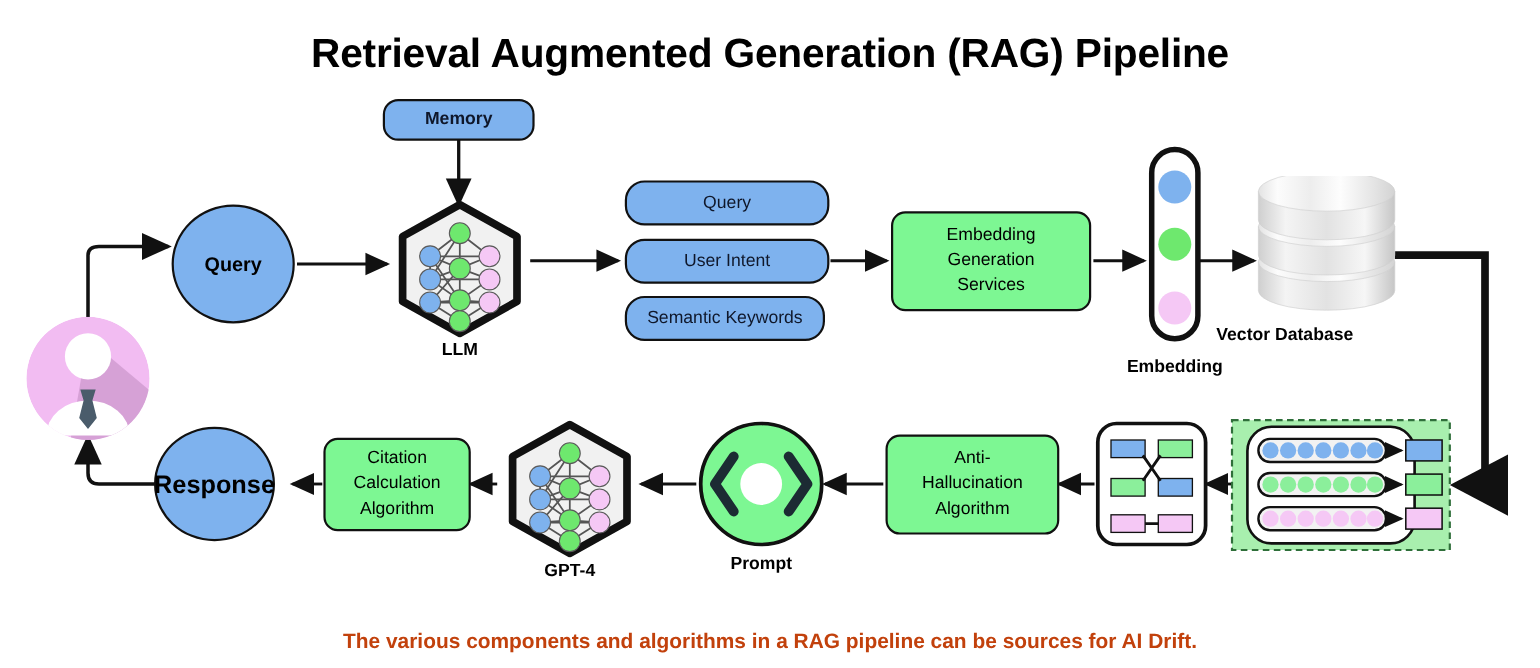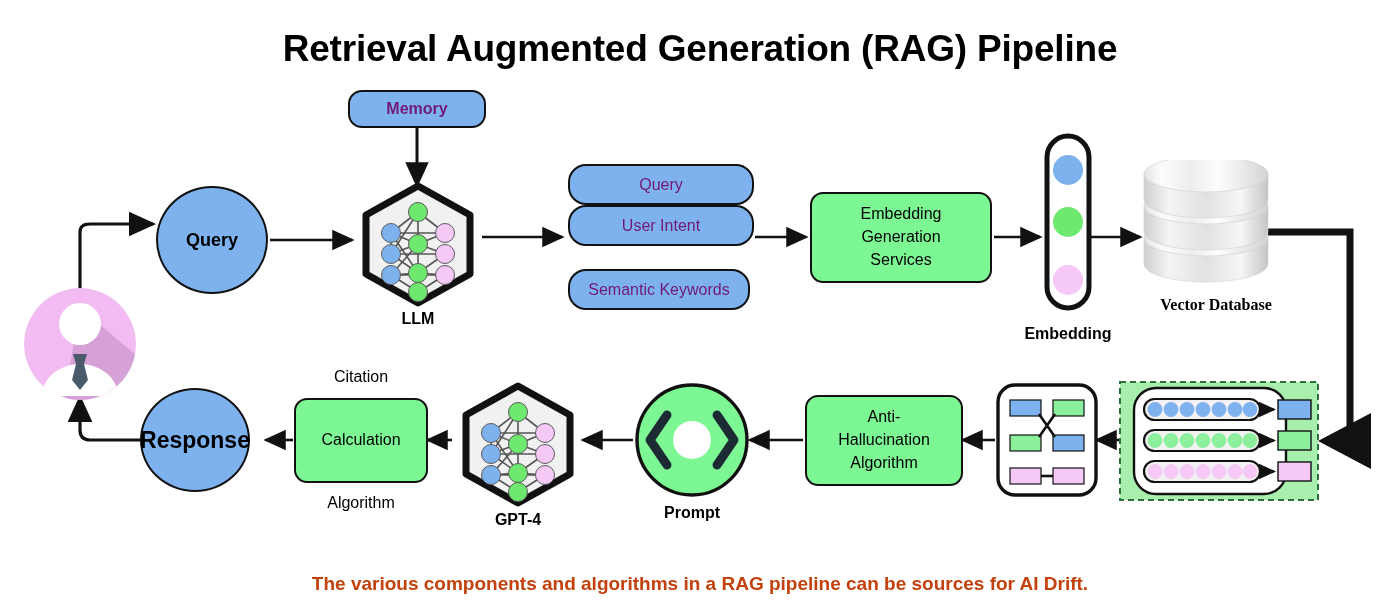--- a/index.html
+++ b/index.html
@@ -48,21 +48,21 @@
   .pill {
     position: absolute;
     background: #7EB2EE;
     border: 2px solid #111;
     border-radius: 14px;
     display: flex;
     align-items: center;
     justify-content: center;
     font-size: 16px;
     font-weight: bold;
-    color: #701a75;
+    color: #0f172a;
     box-sizing: border-box;
   }
   .pill.thin {
     font-weight: normal;
     border-radius: 18px;
   }
   .circle {
     position: absolute;
     background: #7EB2EE;
     border: 2.5px solid #111;
@@ -214,21 +214,21 @@
         <circle cx="93" cy="72" r="9.5" fill="#F5C8F5"></circle>
         <circle cx="93" cy="93" r="9.5" fill="#F5C8F5"></circle>
       </g>
     </svg>
   </div>
   <div class="nodelabel" style="left:352px;top:288px;width:132px;">LLM</div>
 
   <div class="pill thin" style="left:568px;top:144px;width:186px;height:41px;">
     <span>Query</span>
   </div>
-  <div class="pill thin" style="left:568px;top:185px;width:186px;height:41px;">
+  <div class="pill thin" style="left:568px;top:197px;width:186px;height:41px;">
     <span>User Intent</span>
   </div>
   <div class="pill thin" style="left:568px;top:249px;width:182px;height:41px;">
     <span>Semantic Keywords</span>
   </div>
 
   <div class="gbox" style="left:810px;top:172px;width:182px;height:91px;">
     <span>Embedding</span>
     <span>Generation</span>
     <span>Services</span>
@@ -248,21 +248,21 @@
       <path d="M8,78 L8,104 a62,18 0 0 0 124,0 L132,78 Z" fill="url(#discSide)" stroke="#d0d0d0" stroke-width="0.6"></path>
       <ellipse cx="70" cy="78" rx="62" ry="18" fill="url(#discTop)" stroke="#cfcfcf" stroke-width="0.6"></ellipse>
 
       <path d="M8,46 L8,72 a62,18 0 0 0 124,0 L132,46 Z" fill="url(#discSide)" stroke="#d0d0d0" stroke-width="0.6"></path>
       <ellipse cx="70" cy="46" rx="62" ry="18" fill="url(#discTop)" stroke="#cfcfcf" stroke-width="0.6"></ellipse>
 
       <path d="M8,14 L8,40 a62,18 0 0 0 124,0 L132,14 Z" fill="url(#discSide)" stroke="#d0d0d0" stroke-width="0.6"></path>
       <ellipse cx="70" cy="14" rx="62" ry="18" fill="url(#discTop)" stroke="#cfcfcf" stroke-width="0.6"></ellipse>
     </g>
   </svg>
-  <div class="nodelabel" style="left:1126px;top:274px;width:180px;font-family:Liberation Serif, serif;">Vector Database</div>
+  <div class="nodelabel" style="left:1078px;top:274px;width:180px;">Vector Database</div>
 
   <svg class="abs" style="left:1118px;top:360px;" width="202" height="122">
     <rect x="2" y="2" width="198" height="118" fill="#A8EFAE" stroke="#2f6f3a" stroke-width="2" stroke-dasharray="6 4"></rect>
     <rect x="16" y="8" width="152" height="106" rx="22" ry="22" fill="#ffffff" stroke="#111" stroke-width="2.4"></rect>
 
     <rect x="26" y="19" width="116" height="21" rx="10.5" ry="10.5" fill="#F2F2F2" stroke="#111" stroke-width="2.2"></rect>
     <g fill="#7EB2EE">
       <circle cx="37" cy="29.5" r="7.4"></circle>
         <circle cx="53" cy="29.5" r="7.4"></circle>
         <circle cx="69" cy="29.5" r="7.4"></circle>
@@ -350,21 +350,21 @@
         <circle cx="66" cy="91" r="9.5" fill="#6EE86E"></circle>
         <circle cx="66" cy="110" r="9.5" fill="#6EE86E"></circle>
         <circle cx="93" cy="51" r="9.5" fill="#F5C8F5"></circle>
         <circle cx="93" cy="72" r="9.5" fill="#F5C8F5"></circle>
         <circle cx="93" cy="93" r="9.5" fill="#F5C8F5"></circle>
       </g>
     </svg>
   </div>
   <div class="nodelabel" style="left:452px;top:489px;width:132px;">GPT-4</div>
 
-  <div class="gbox" style="left:294px;top:378px;width:134px;height:85px;gap:40px;">
+  <div class="gbox" style="left:294px;top:378px;width:134px;height:85px;">
     <span>Citation</span>
     <span>Calculation</span>
     <span>Algorithm</span>
   </div>
 
   <div class="circle" style="left:140px;top:368px;width:110px;height:104px;font-size:23px;">
     <span>Response</span>
   </div>
 
   <div class="caption">The various components and algorithms in a RAG pipeline can be sources for AI Drift.</div>

